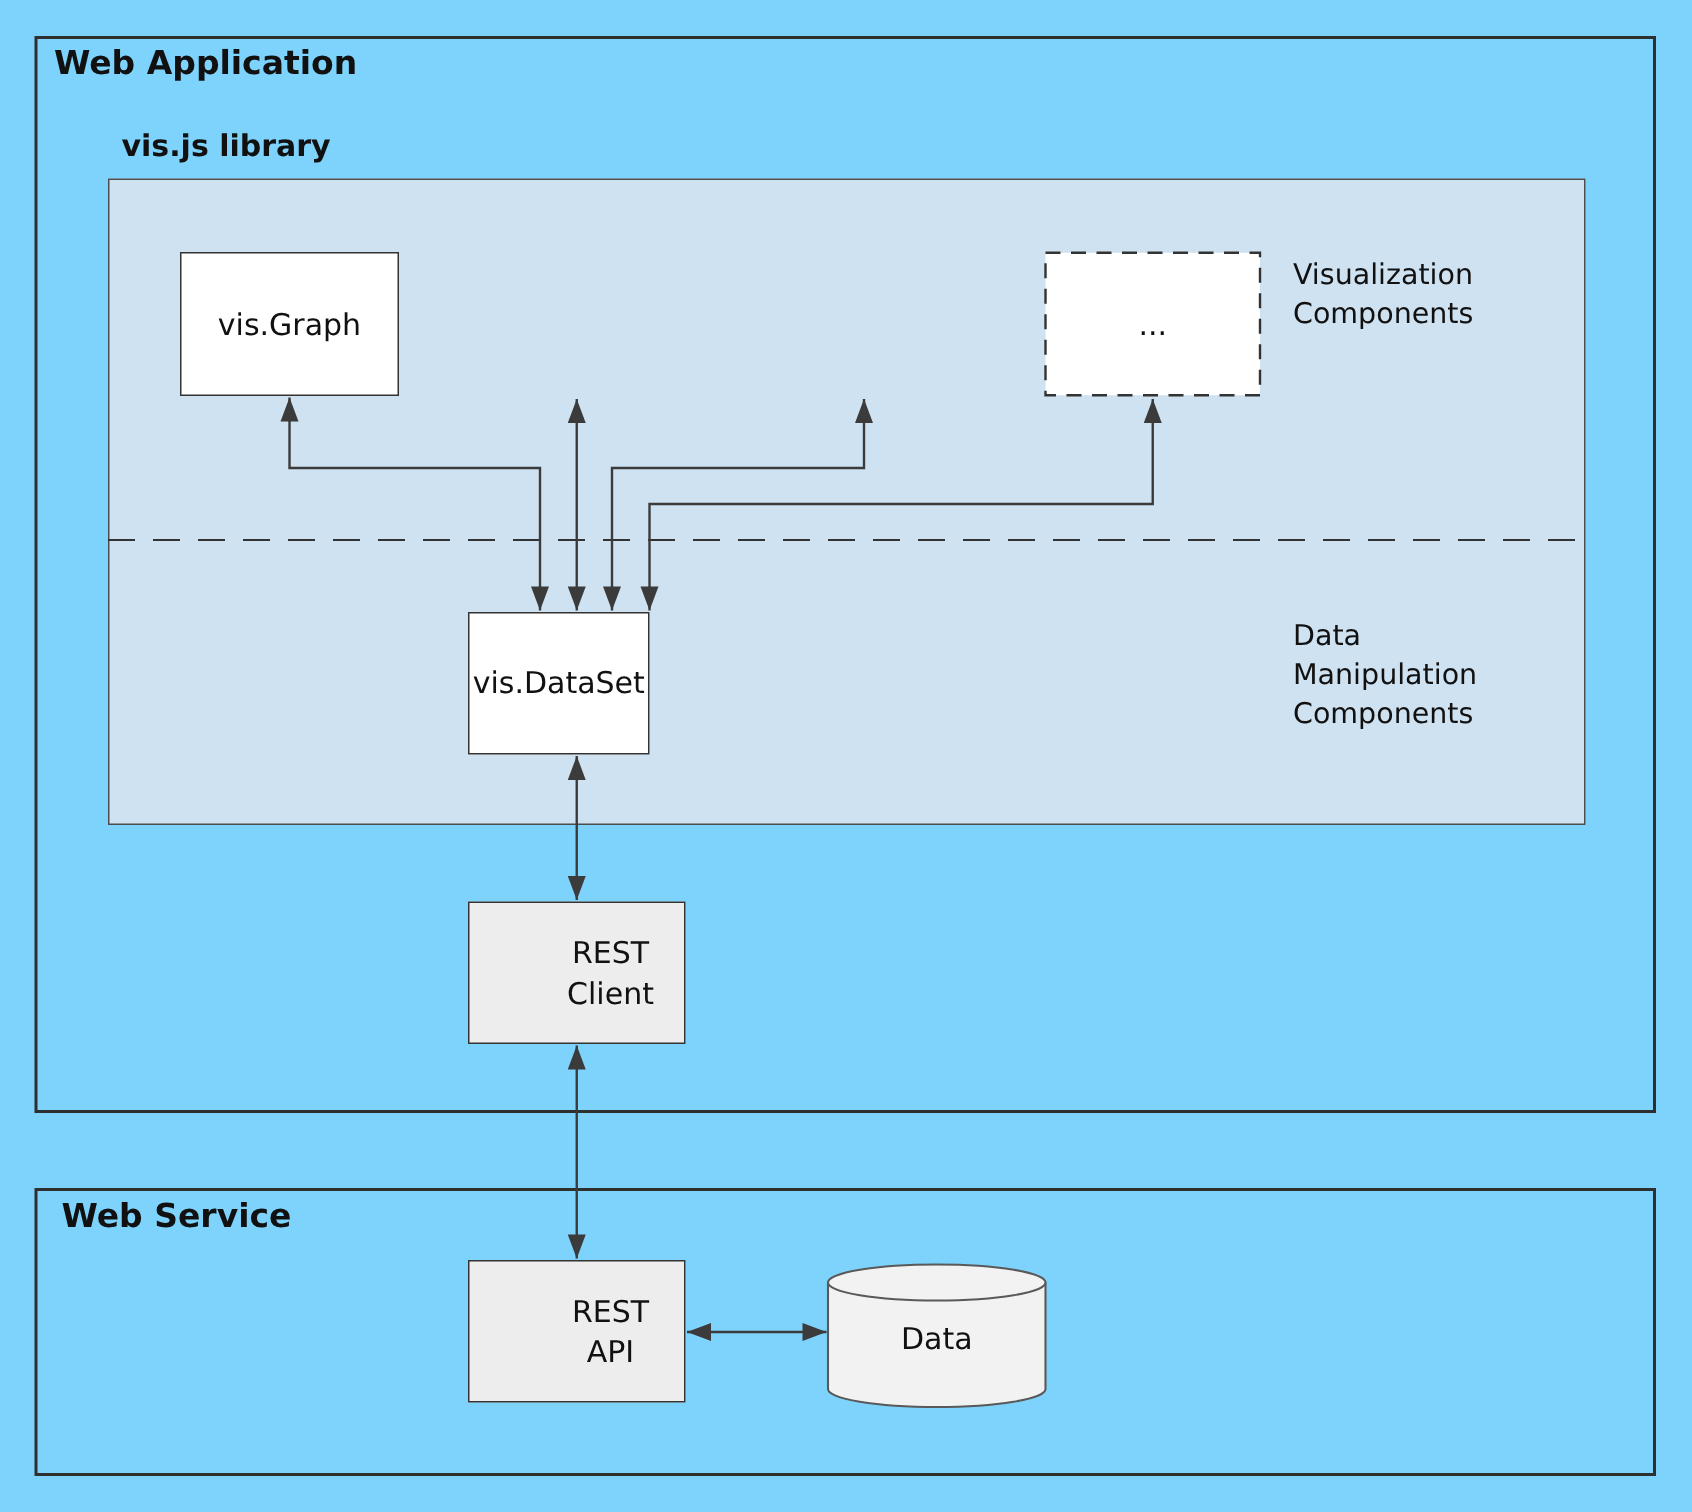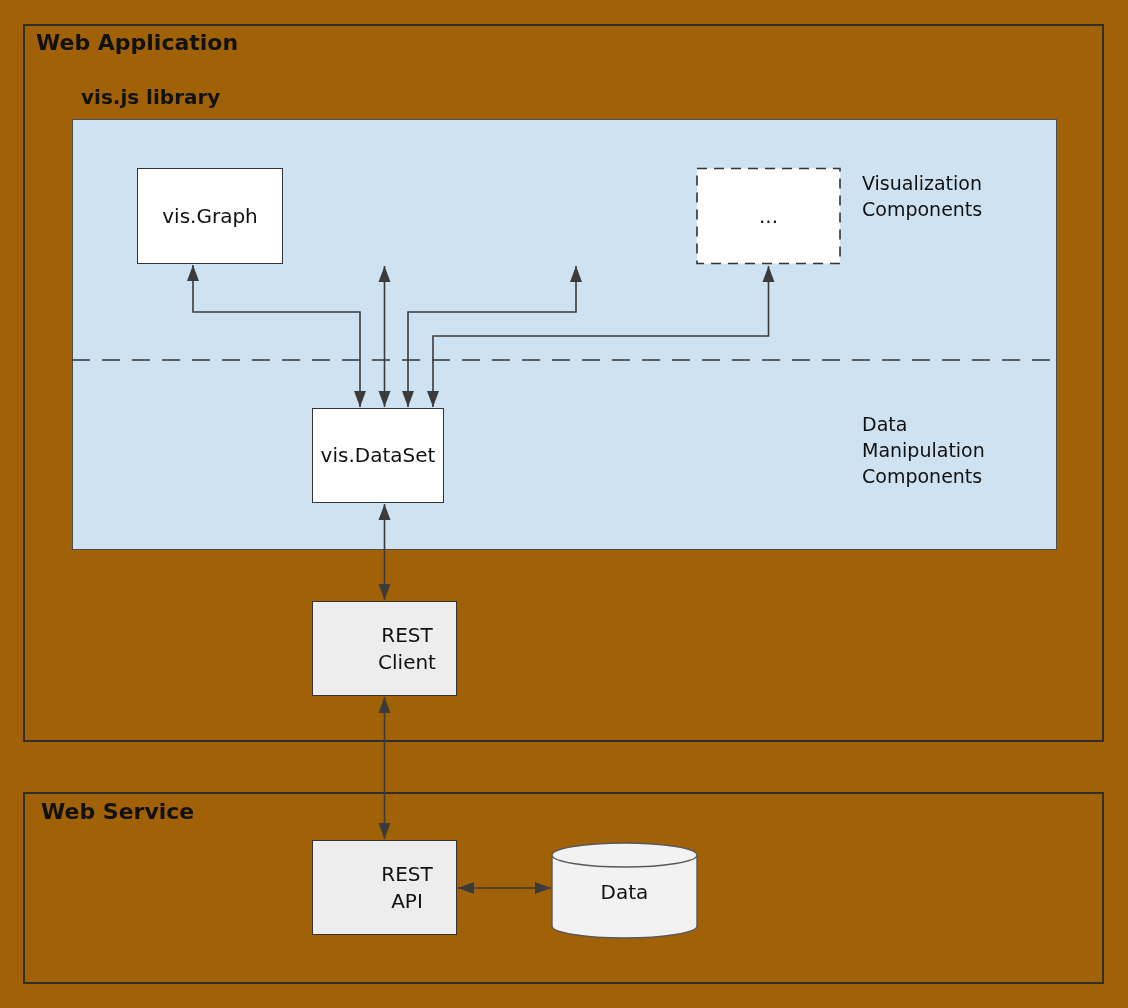--- a/index.html
+++ b/index.html
@@ -1,17 +1,17 @@
 <!DOCTYPE html>
 <html><head>
 <meta charset="utf-8">
 <style>
   html,body{margin:0;padding:0;background:#ffffff;}
   #canvas{
-    position:relative;width:1128px;height:1008px;background:#a16207;overflow:hidden;
+    position:relative;width:1128px;height:1008px;background:#7dd3fc;overflow:hidden;
     font-family:"DejaVu Sans","Liberation Sans",sans-serif;color:#111111;
   }
   .abs{position:absolute;box-sizing:border-box;}
   .outline-box{border:2px solid #2f2f2f;background:transparent;}
   .section-title{font-weight:bold;font-size:22px;line-height:26px;white-space:pre-line;}
   .sub-title{font-weight:bold;font-size:20px;line-height:24px;}
   .node{
     border:1.6px solid #333333;background:#ffffff;
     display:flex;align-items:center;justify-content:center;
     font-size:20px;line-height:27px;text-align:center;white-space:pre-line;
@@ -30,32 +30,32 @@
 <body>
 
 <div id="canvas">
 
   <div class="abs outline-box" style="left:23px;top:24px;width:1081px;height:718px;"></div>
   <div class="abs section-title" style="left:36px;top:30px;">Web Application</div>
 
   <div class="abs sub-title" style="left:81px;top:85px;">vis.js library</div>
   <div class="abs" style="left:72px;top:119px;width:985px;height:431px;background:#cfe2f1;border:1px solid #4d4d4d;"></div>
 
-  <div class="abs node" style="left:120px;top:168px;width:146px;height:96px;margin-left:17px;">
+  <div class="abs node" style="left:120px;top:168px;width:146px;height:96px;">
     <span>vis.Graph</span>
   </div>
 
   <div class="abs side-label" style="left:862px;top:170px;width:160px;">Visualization
 Components</div>
 
   <div class="abs side-label" style="left:862px;top:411px;width:160px;">Data
 Manipulation
 Components</div>
 
-  <div class="abs node" style="left:312px;top:408px;width:132px;height:95px;">
+  <div class="abs node" style="left:312px;top:408px;width:121px;height:95px;">
     <span>vis.DataSet</span>
   </div>
 
   <div class="abs node gray" style="left:312px;top:601px;width:145px;height:95px;">
     <span>REST
 Client</span>
   </div>
 
   <div class="abs outline-box" style="left:23px;top:792px;width:1081px;height:192px;"></div>
   <div class="abs section-title" style="left:41px;top:799px;text-align:right;">Web Service</div>

